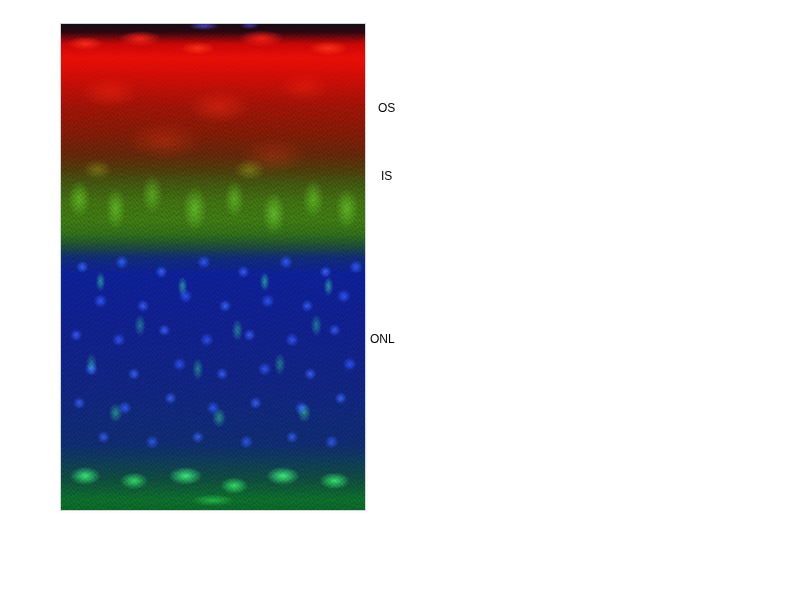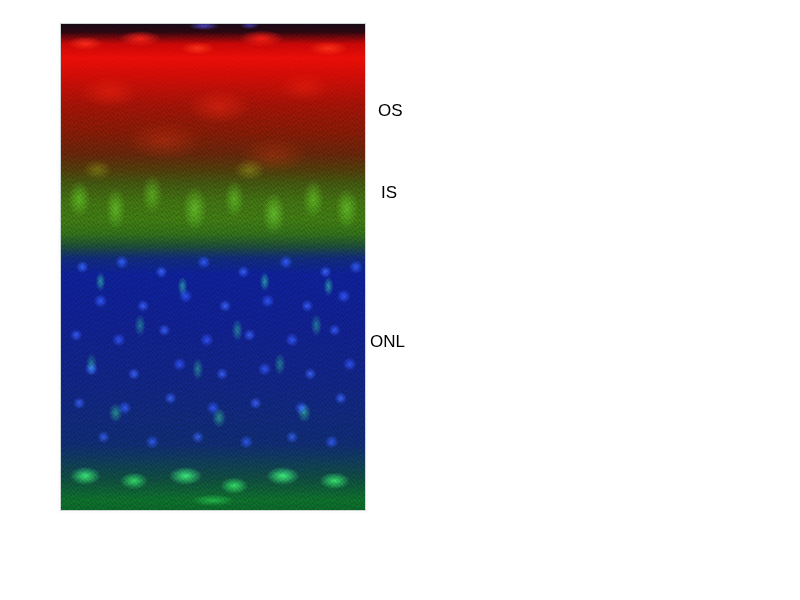--- a/index.html
+++ b/index.html
@@ -190,26 +190,26 @@
     mix-blend-mode: overlay;
     background-image:
       repeating-linear-gradient(51deg, rgba(255,255,255,.5) 0 1px, transparent 1px 3px),
       repeating-linear-gradient(-37deg, rgba(0,0,0,.45) 0 1px, transparent 1px 4px),
       repeating-linear-gradient(12deg, rgba(255,255,255,.3) 0 1px, transparent 1px 5px);
   }
 
   
   .layer-label {
     position: absolute;
-    font-size: 17px;
+    font-size: 12px;
     color: #000000;
     white-space: nowrap;
   }
   #label-os  { left: 378px; top: 101px; }
-  #label-is  { left: 381px; top: 183px; }
+  #label-is  { left: 381px; top: 169px; }
   #label-onl { left: 370px; top: 332px; }
 
   
   #legend { position: absolute; left: 430px; top: 0; width: 360px; }
 </style>
 </head>
 <body>
 
 <div id="figure-panel">
   <div id="micrograph">

